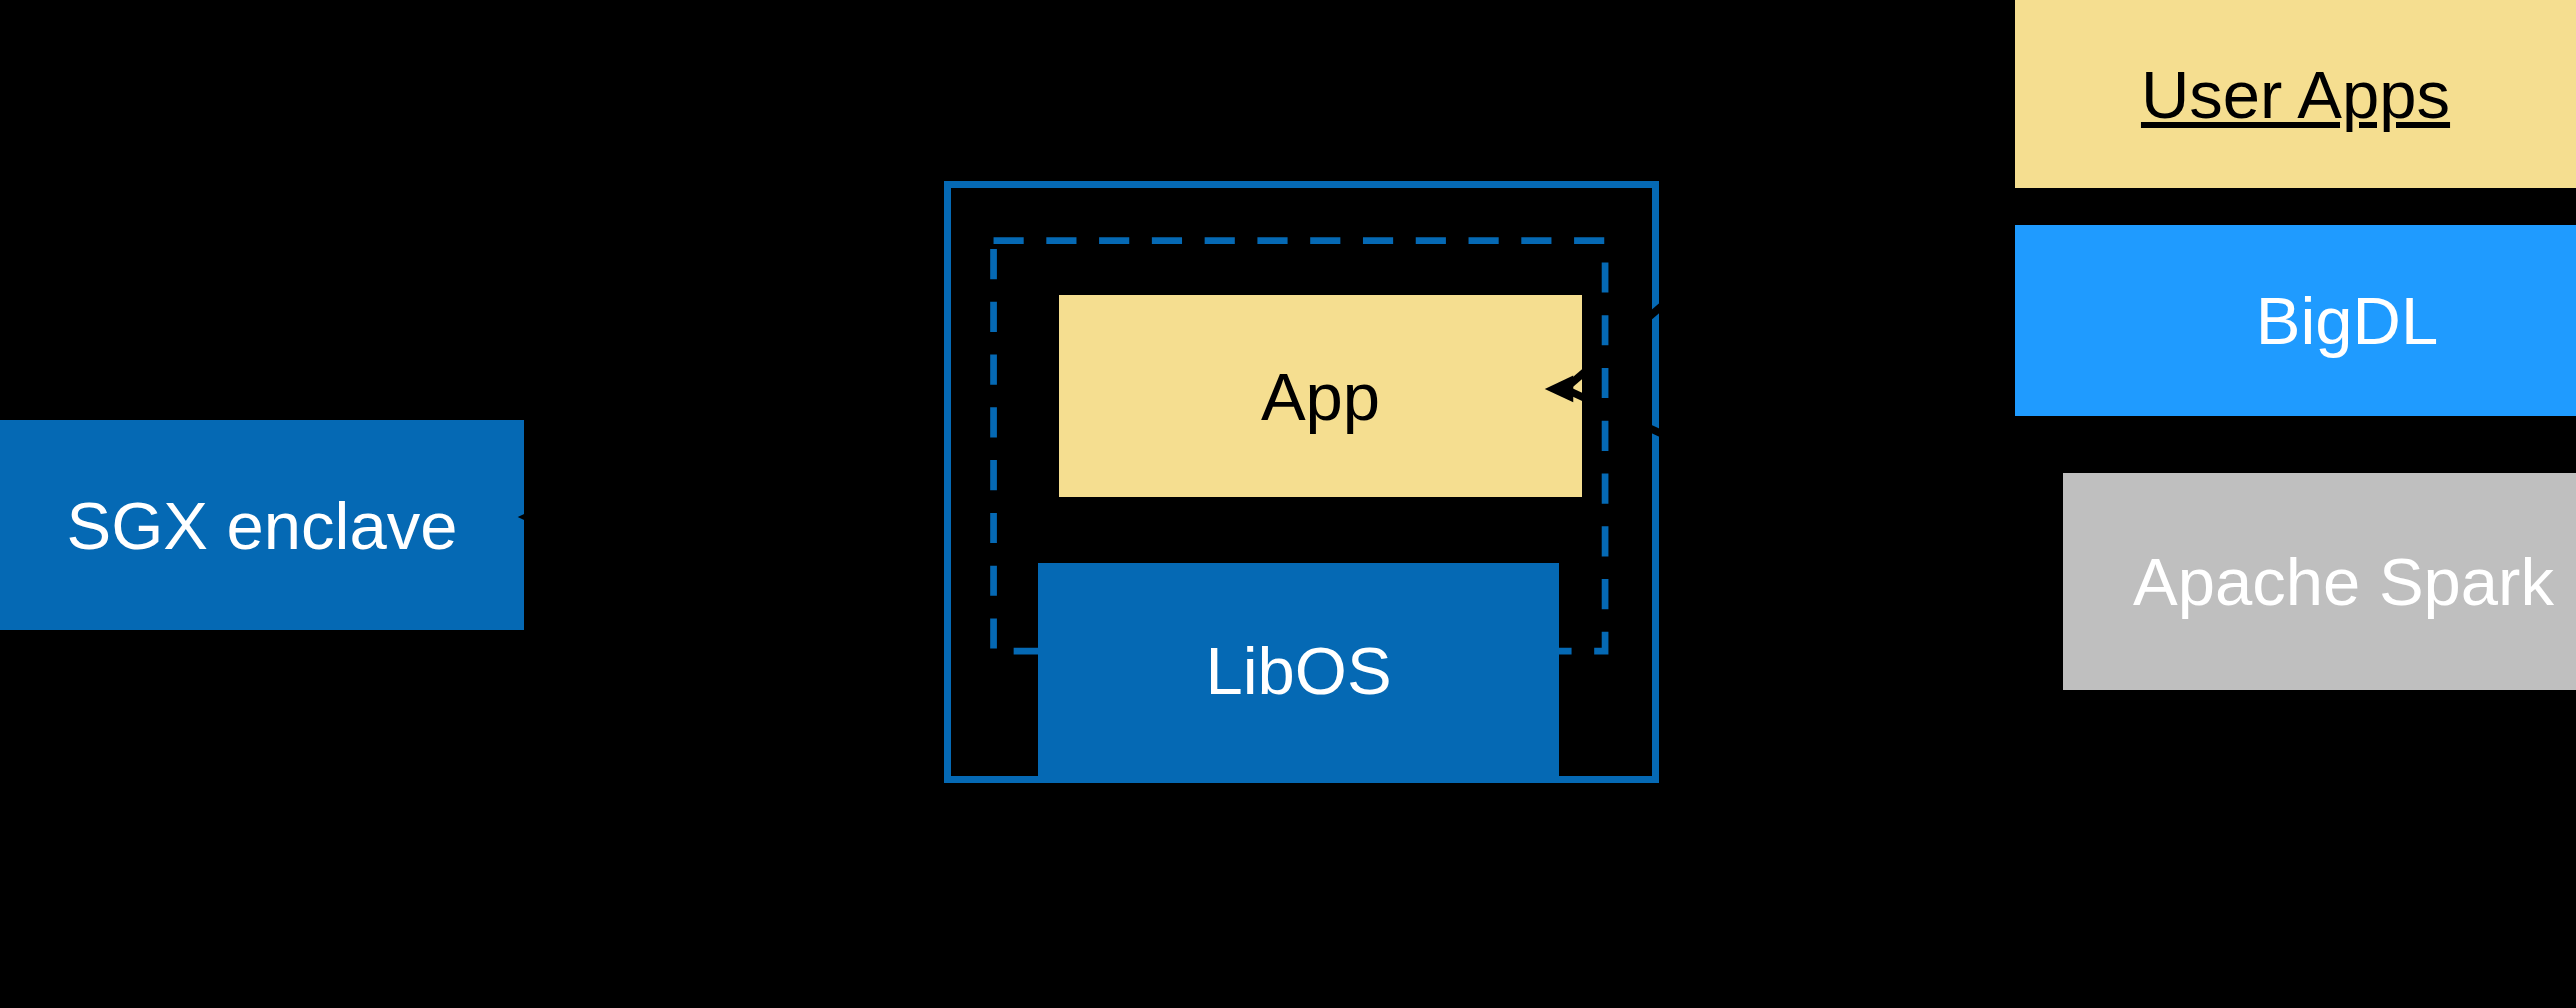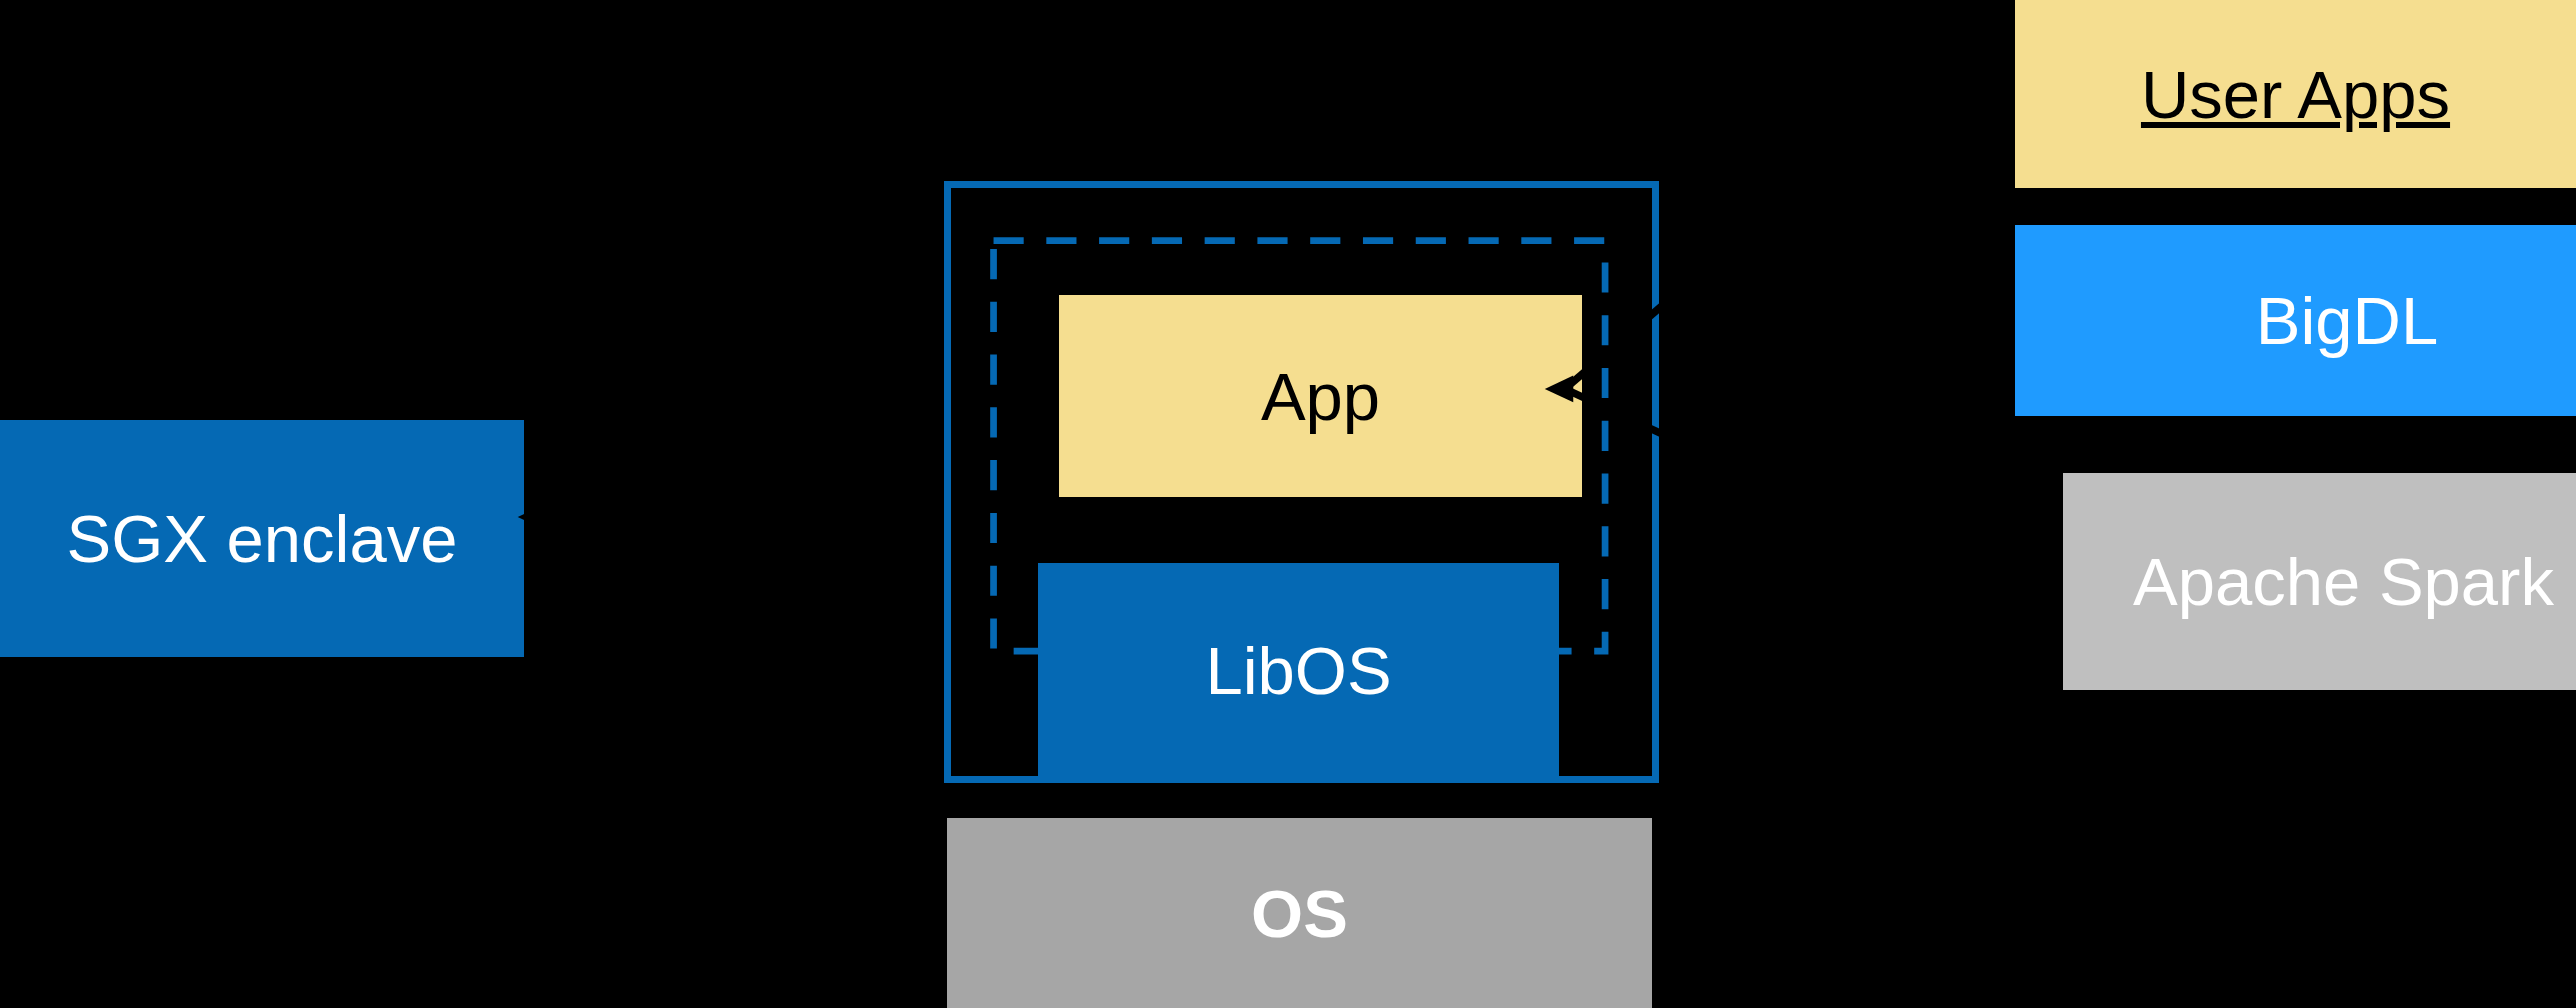--- a/index.html
+++ b/index.html
@@ -16,21 +16,21 @@
     display: flex;
     align-items: center;
     justify-content: center;
     font-size: 67px;
     line-height: 1;
     white-space: nowrap;
   }
   .box span { display: block; }
 
   
-  .sgx-box        { left: 0;    top: 420px;  width: 524px; height: 237px;
+  .sgx-box        { left: 0;    top: 420px;  width: 524px; height: 210px;
                     background: var(--intel_blue); color: var(--text_light); z-index: 1; }
 
   
   .outer-box      { left: 944px; top: 181px; width: 715px; height: 602px;
                     box-sizing: border-box; border: 7.5px solid var(--intel_blue);
                     background: transparent; z-index: 3; }
   .app-box        { left: 1059px; top: 295px; width: 523px; height: 202px;
                     background: var(--soft_yellow); color: var(--text_dark); z-index: 5; }
   .libos-box      { left: 1038px; top: 563px; width: 521px; height: 214px;
                     background: var(--intel_blue); color: var(--text_light); z-index: 5; }
@@ -80,23 +80,20 @@
   </svg>
 
   <div class="box app-box">
     <span>App</span>
   </div>
 
   <div class="box libos-box">
     <span>LibOS</span>
   </div>
 
-  <div class="box os-box">
-    <span>OS</span>
-  </div>
 
   <div class="box user-apps-box">
     <span>User Apps</span>
   </div>
   <div class="box bigdl-box">
     <span>BigDL</span>
   </div>
   <div class="box spark-box">
     <span>Apache Spark</span>
   </div>

